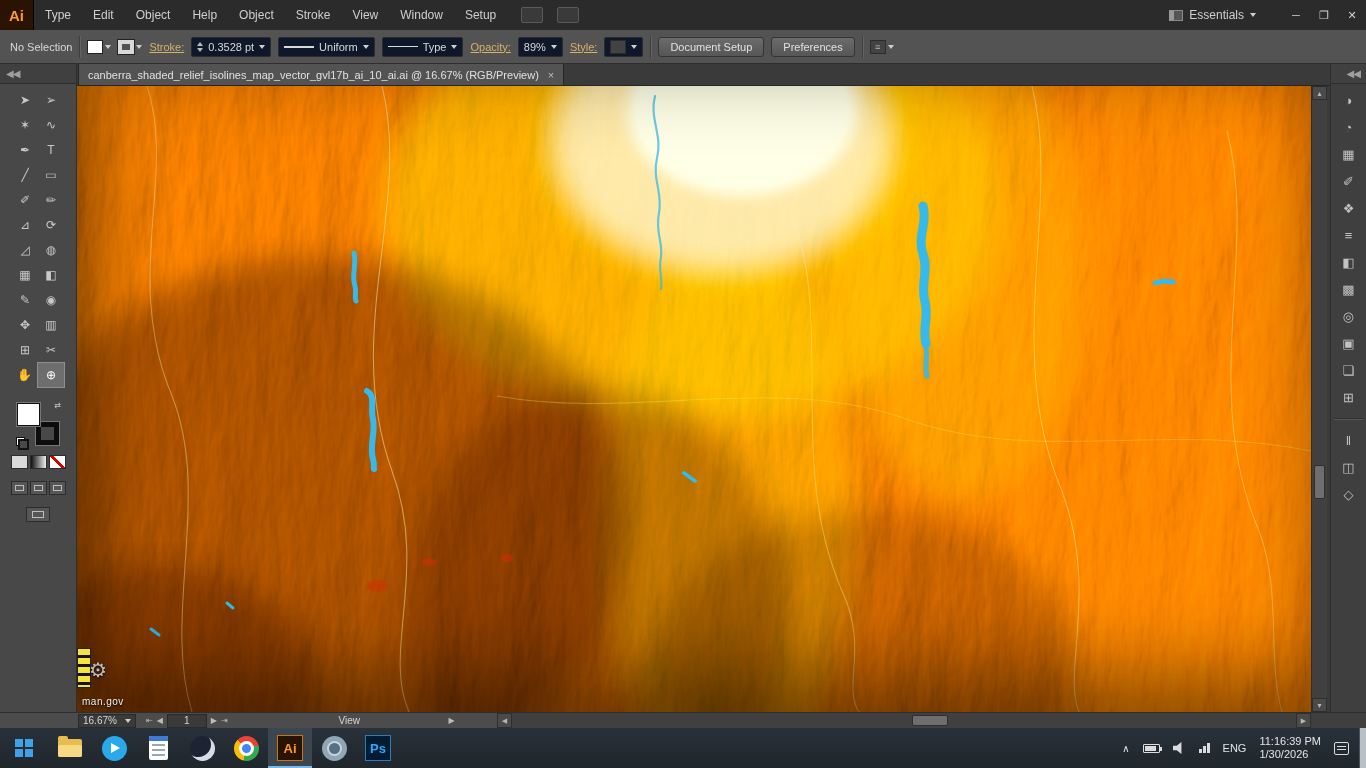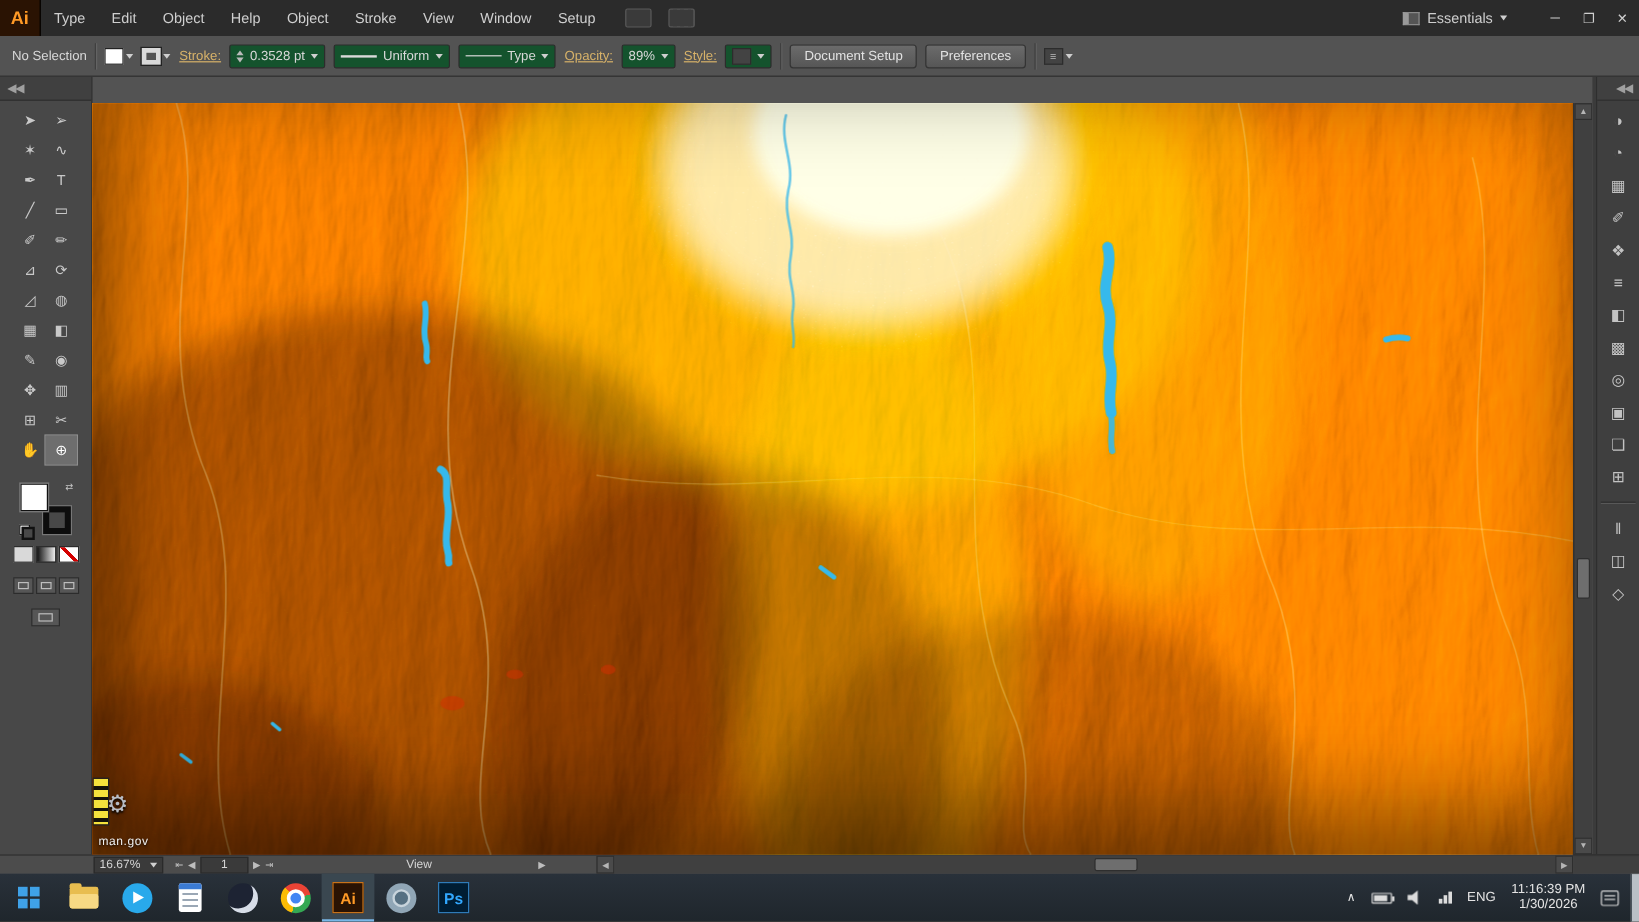--- a/index.html
+++ b/index.html
@@ -20,21 +20,21 @@
   .win-btn{width:28px;height:30px;display:flex;align-items:center;justify-content:center;font-size:11px;color:#cfcfcf}
 
   
   .control-bar{position:absolute;top:30px;left:0;right:0;height:34px;background:#535353;border-bottom:1px solid #2e2e2e;display:flex;align-items:center;gap:7px;padding:0 10px;font-size:11px;color:#d8d8d8;z-index:29}
   .sep{width:1px;height:22px;background:#3f3f3f;box-shadow:1px 0 0 #636363}
   .link-label{color:#d7b269;text-decoration:underline}
   .mini-swatch{display:flex;align-items:center;gap:2px}
   .sw-fill{width:16px;height:14px;background:#fff;border:1px solid #222}
   .sw-stroke{width:16px;height:14px;border:4px solid #d9d9d9;background:#535353;outline:1px solid #222}
   .caret{width:0;height:0;border-left:3px solid transparent;border-right:3px solid transparent;border-top:4px solid #cfcfcf;display:inline-block}
-  .field{height:20px;background:#14532d;border:1px solid #2c2c2c;border-radius:2px;display:flex;align-items:center;gap:5px;padding:0 5px}
+  .field{height:20px;background:#0f172a;border:1px solid #2c2c2c;border-radius:2px;display:flex;align-items:center;gap:5px;padding:0 5px}
   .stepper-arrows{display:flex;flex-direction:column;gap:2px}
   .stepper-arrows .up{width:0;height:0;border-left:3px solid transparent;border-right:3px solid transparent;border-bottom:4px solid #bbb}
   .stepper-arrows .dn{width:0;height:0;border-left:3px solid transparent;border-right:3px solid transparent;border-top:4px solid #bbb}
   .preview-line{width:30px;height:2px;background:#d9d9d9}
   .preview-line.thin{height:1px}
   .ctl-btn{height:20px;border:1px solid #343434;border-radius:3px;background:linear-gradient(#6b6b6b,#565656);color:#e2e2e2;font-size:11px;padding:0 11px;display:flex;align-items:center}
   .flyout-sq{width:16px;height:14px;border:1px solid #2c2c2c;background:#434343;display:flex;align-items:center;justify-content:center;color:#bbb;font-size:9px}
 
   
   .tab-bar{position:absolute;top:64px;left:77px;right:36px;height:22px;background:#3a3a3a;border-bottom:1px solid #262626;display:flex;align-items:flex-end;z-index:20}
@@ -130,21 +130,21 @@
   .ps-badge{width:26px;height:26px;background:#001d33;border:1px solid #2f7bb8;color:var(--ps-blue,#31a8ff);font-weight:bold;font-size:13px;display:flex;align-items:center;justify-content:center}
   .tray{margin-left:auto;display:flex;align-items:center;gap:13px;padding-right:10px;color:#e4e4e4;font-size:11px}
   .tray-chevron{font-size:10px;color:#e4e4e4}
   .battery-icon{width:17px;height:9px;border:1px solid #dcdcdc;border-radius:1px;position:relative}
   .battery-icon::before{content:"";position:absolute;left:1px;top:1px;bottom:1px;width:11px;background:#dcdcdc}
   .battery-icon::after{content:"";position:absolute;right:-3px;top:2px;width:2px;height:4px;background:#dcdcdc}
   .speaker-icon{width:13px;height:12px;background:#dcdcdc;clip-path:polygon(0 32%,32% 32%,68% 0,68% 100%,32% 68%,0 68%)}
   .net-icon{display:flex;align-items:flex-end;gap:1px}
   .net-icon i{display:block;width:3px;background:#dcdcdc}
   .net-icon i:nth-child(1){height:4px}.net-icon i:nth-child(2){height:7px}.net-icon i:nth-child(3){height:10px}
-  .clock{text-align:center;line-height:13px}
+  .clock{text-align:left;line-height:13px}
   .action-center{width:15px;height:13px;border:1px solid #dcdcdc;border-radius:2px;position:relative}
   .action-center::after{content:"";position:absolute;left:2px;right:2px;top:3px;height:1px;background:#dcdcdc;box-shadow:0 3px 0 #dcdcdc}
   .show-desktop{width:7px;align-self:stretch;border-left:1px solid #4a545c;background:#b9c0c6}
 </style>
 </head>
 <body>
 
 <div id="screen">
 
   <div class="menu-bar">
@@ -218,20 +218,26 @@
     <span class="sep"></span>
     <button class="ctl-btn">Document Setup</button>
     <button class="ctl-btn">Preferences</button>
     <span class="sep"></span>
     <span class="mini-swatch">
         <span class="flyout-sq">≡</span>
         <span class="caret"></span>
       </span>
   </div>
 
+  <div class="tab-bar">
+    <div class="doc-tab">
+      <span>canberra_shaded_relief_isolines_map_vector_gvl17b_ai_10_ai.ai @ 16.67% (RGB/Preview)</span>
+      <span class="tab-close">×</span>
+    </div>
+  </div>
 
   <div class="toolbar">
     <div class="panel-header">◀◀</div>
     <div class="tools-grid">
         <div class="tool">
           <span class="tool-glyph">➤</span>
         </div>
         <div class="tool">
           <span class="tool-glyph">➢</span>
         </div>

